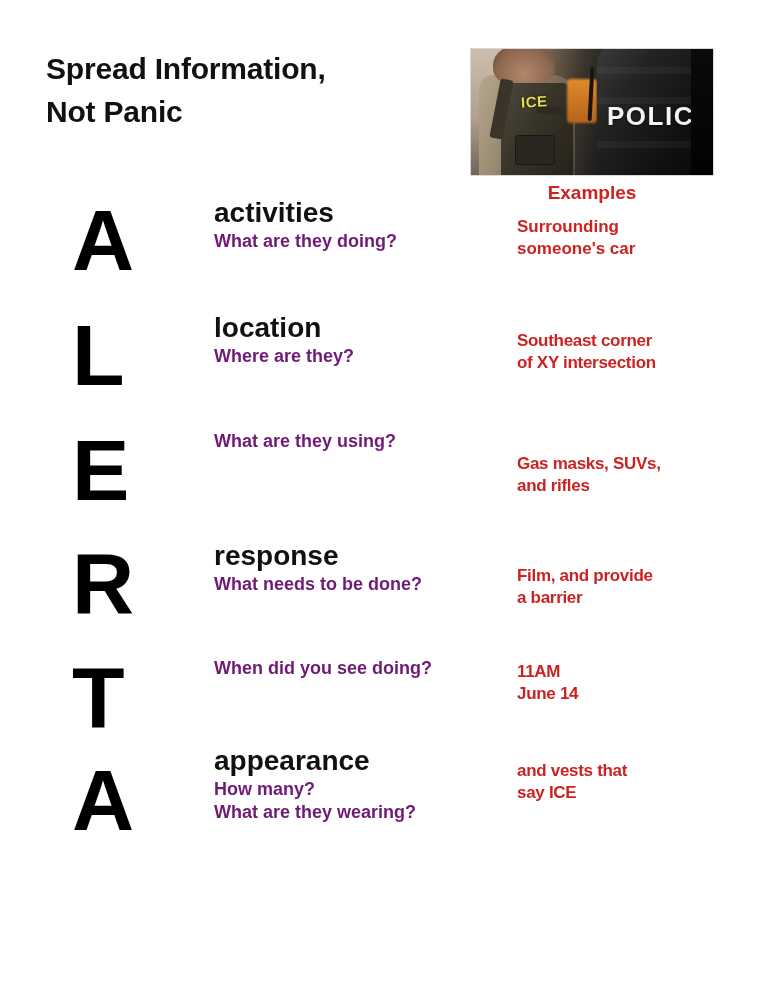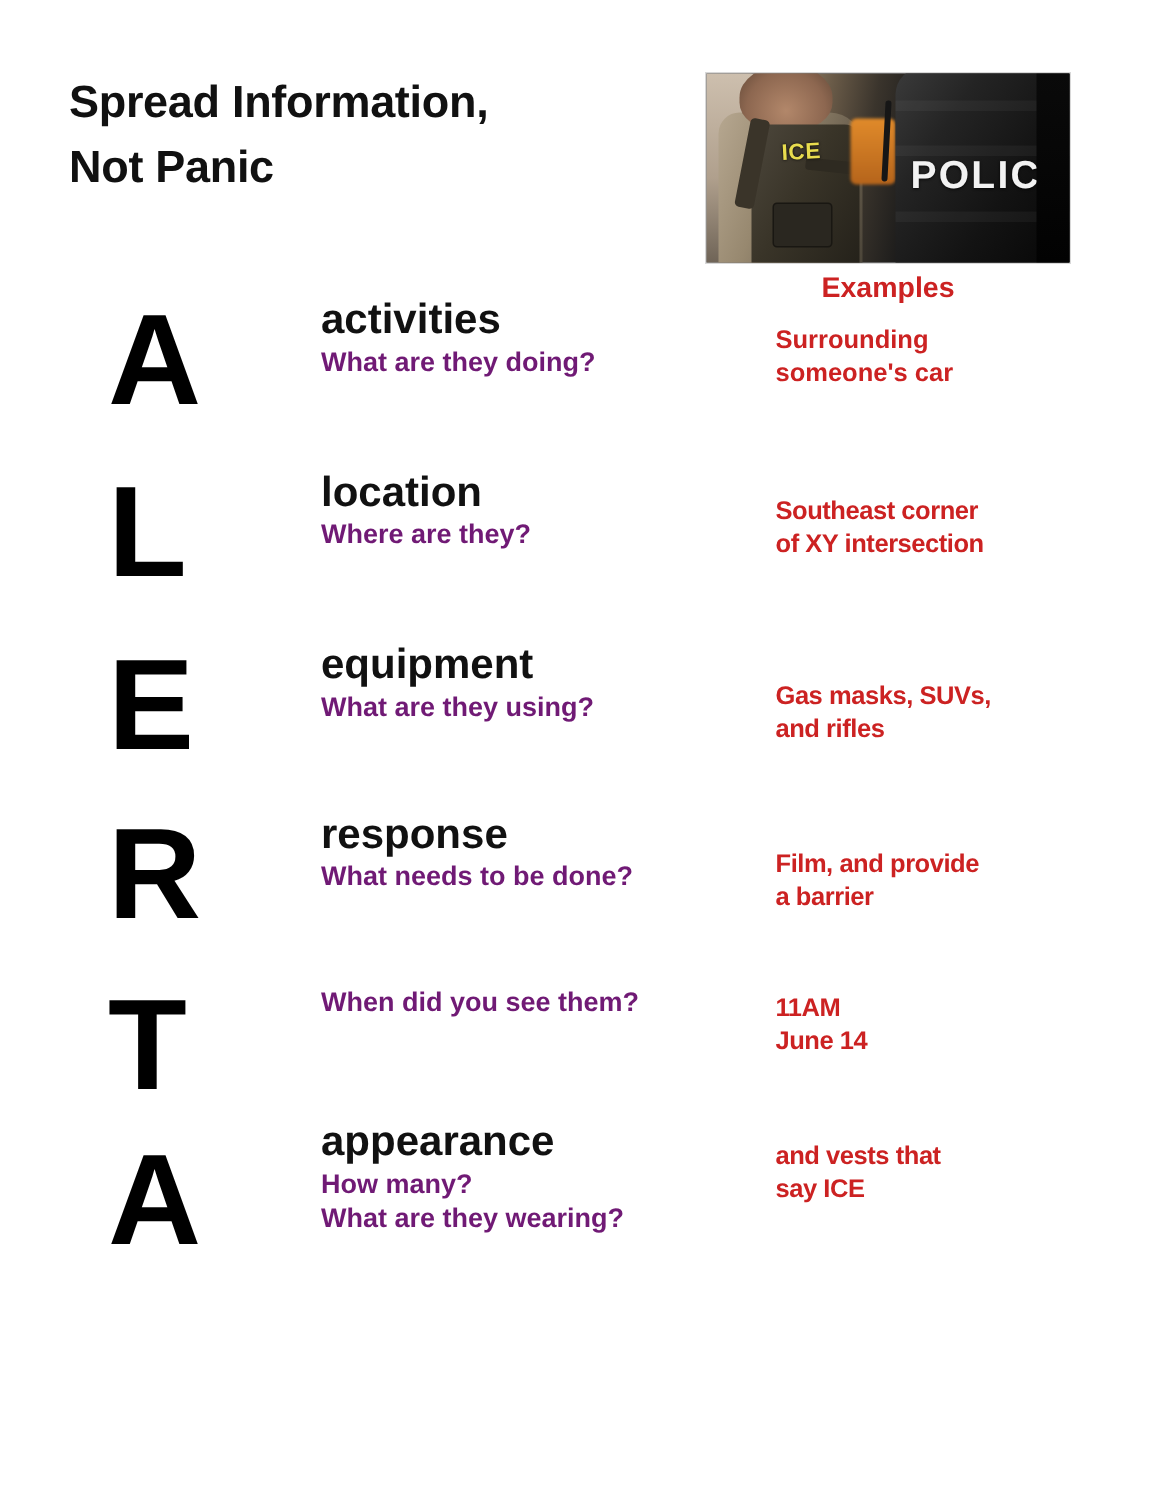--- a/index.html
+++ b/index.html
@@ -184,21 +184,20 @@
     </div>
     <div class="example condensed" style="top:25px">
       <span class="ex-line">Southeast corner</span>
       <span class="ex-line">of XY intersection</span>
     </div>
   </div>
 
   <div class="row" style="top:420px">
     <div class="letter" style="top:14px">E</div>
     <div class="words" style="top:8px">
-      <div class="word-main">equipment</div>
       <div class="word-q">What are they using?</div>
     </div>
     <div class="example condensed" style="top:33px">
       <span class="ex-line">Gas masks, SUVs,</span>
       <span class="ex-line">and rifles</span>
     </div>
   </div>
 
   <div class="row" style="top:533px">
     <div class="letter" style="top:14px">R</div>
@@ -208,21 +207,21 @@
     </div>
     <div class="example condensed" style="top:32px">
       <span class="ex-line">Film, and provide</span>
       <span class="ex-line">a barrier</span>
     </div>
   </div>
 
   <div class="row" style="top:647px">
     <div class="letter" style="top:14px">T</div>
     <div class="words" style="top:8px">
-      <div class="word-q">When did you see them?</div>
+      <div class="word-q">When did you see doing?</div>
     </div>
     <div class="example condensed" style="top:14px">
       <span class="ex-line">11AM</span>
       <span class="ex-line">June 14</span>
     </div>
   </div>
 
   <div class="row" style="top:740px">
     <div class="letter" style="top:24px">A</div>
     <div class="words" style="top:6px">

